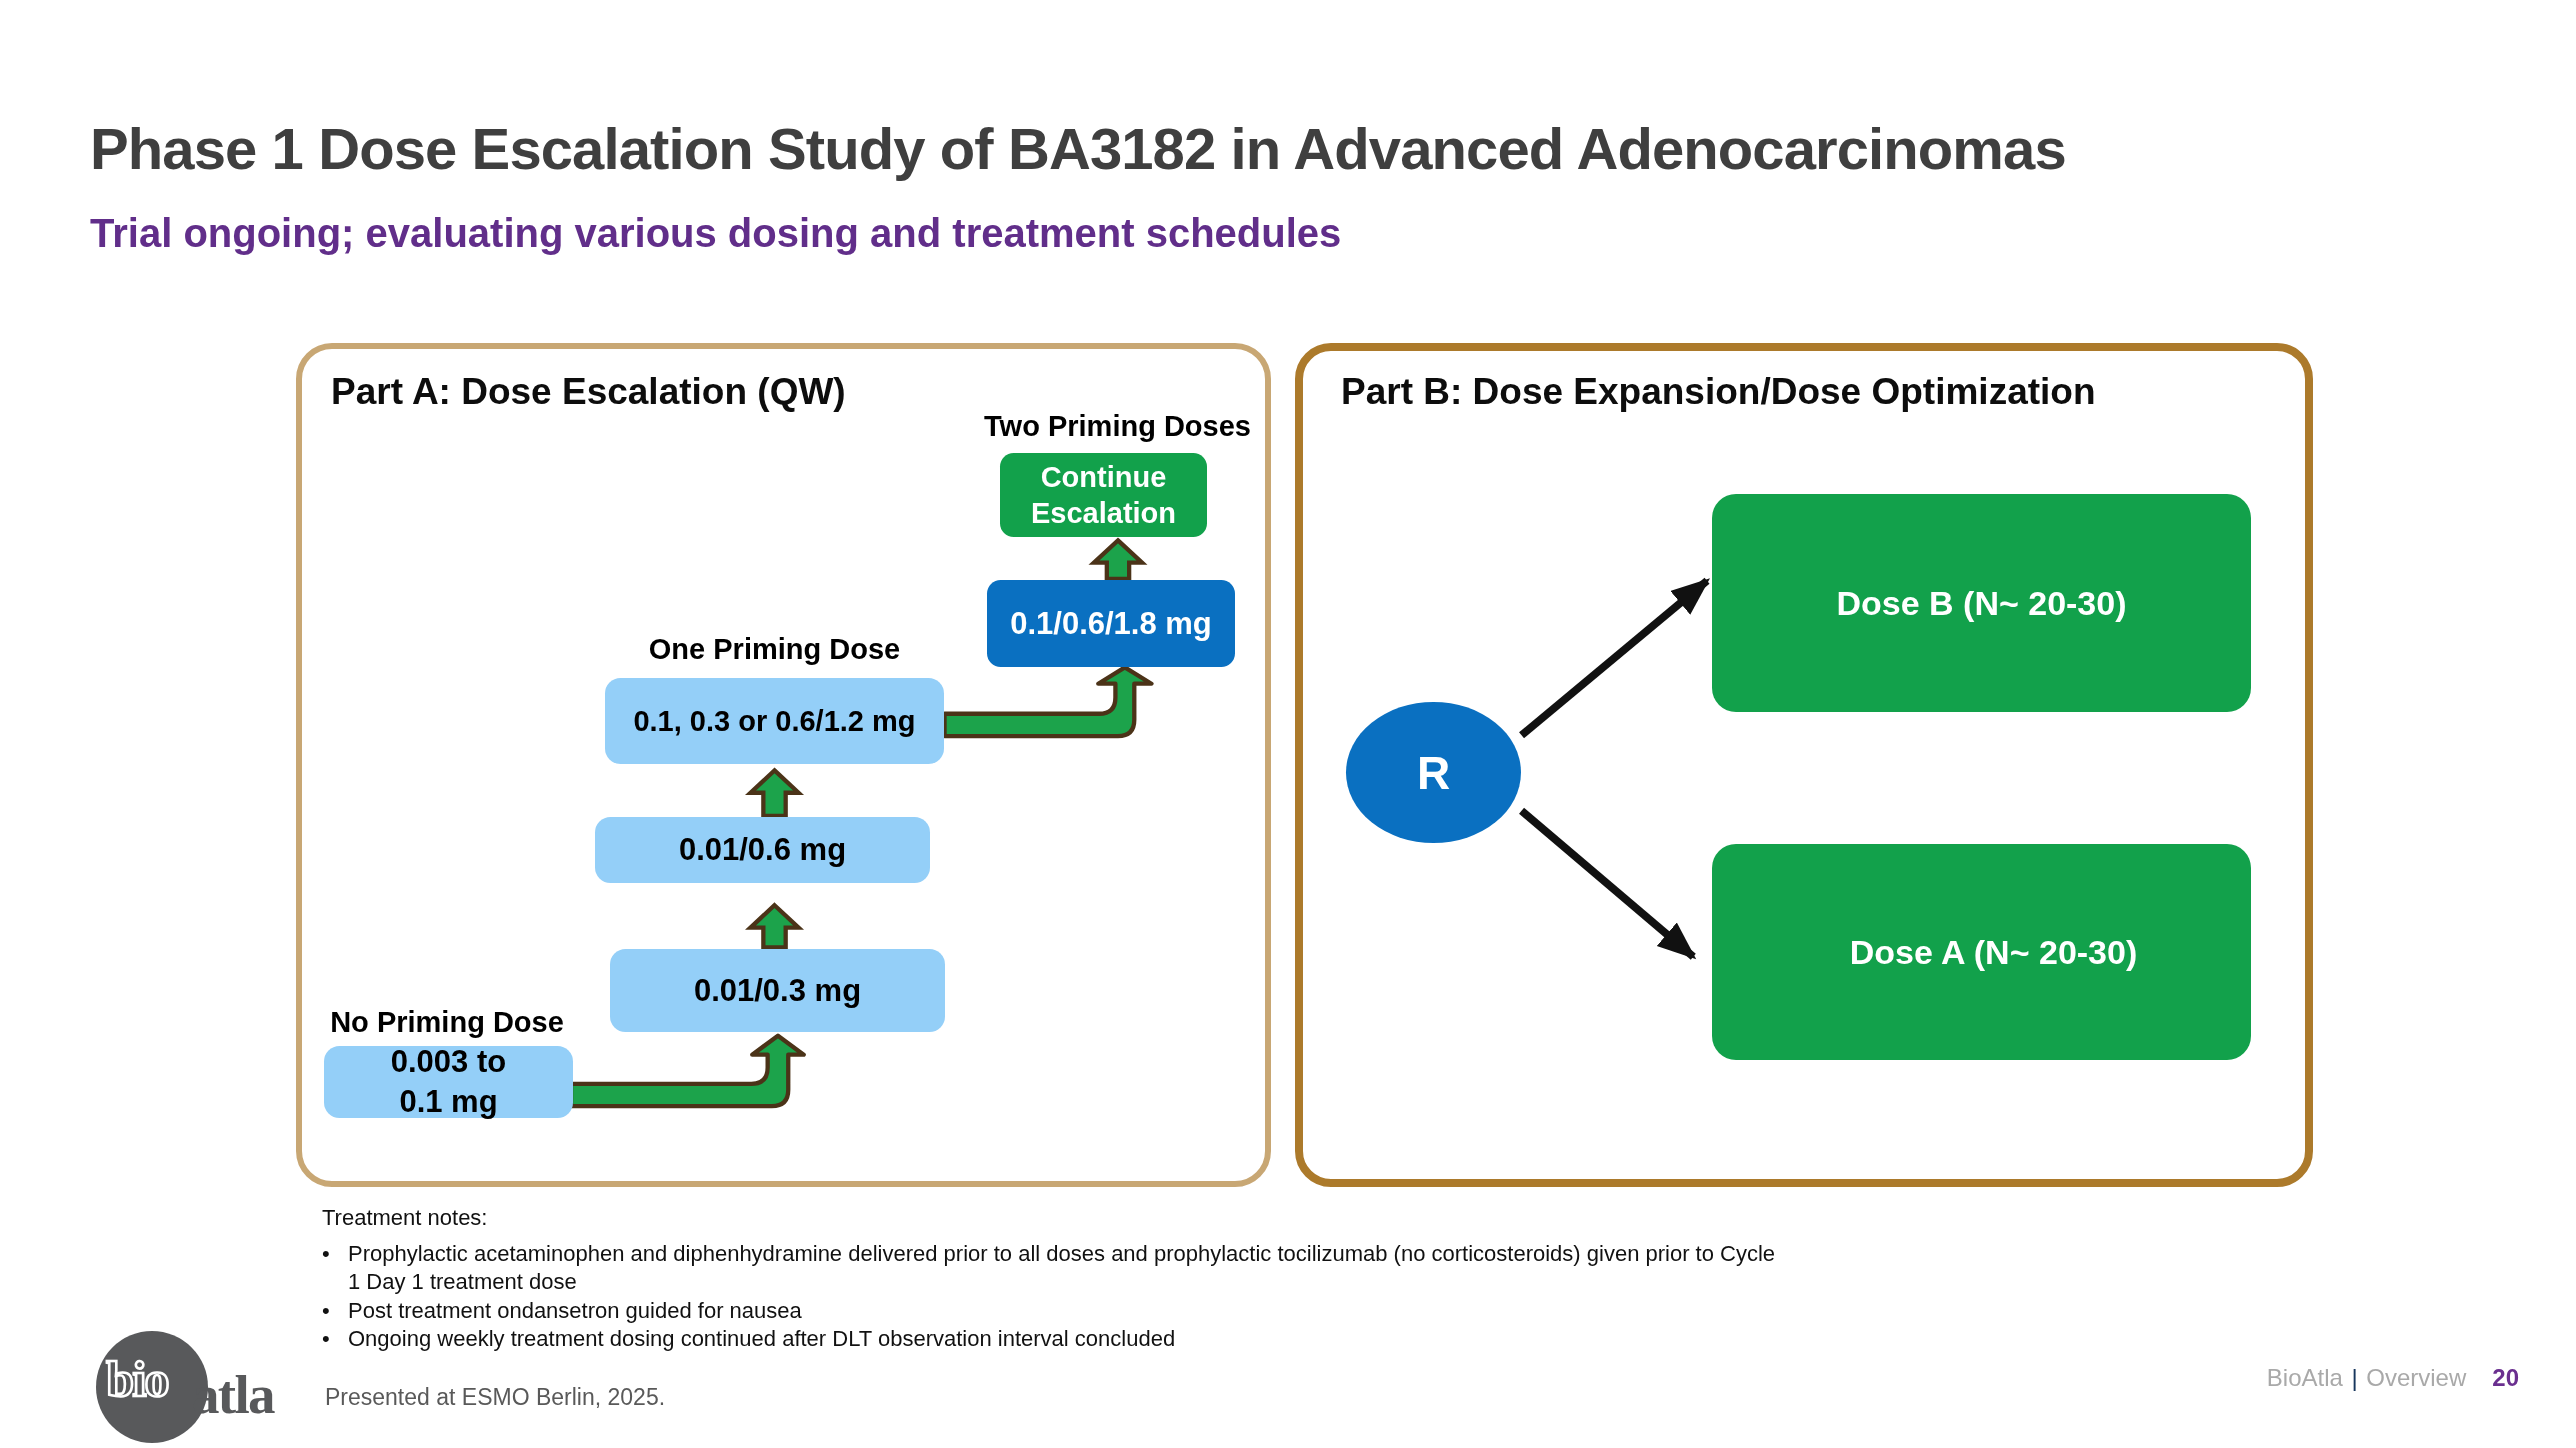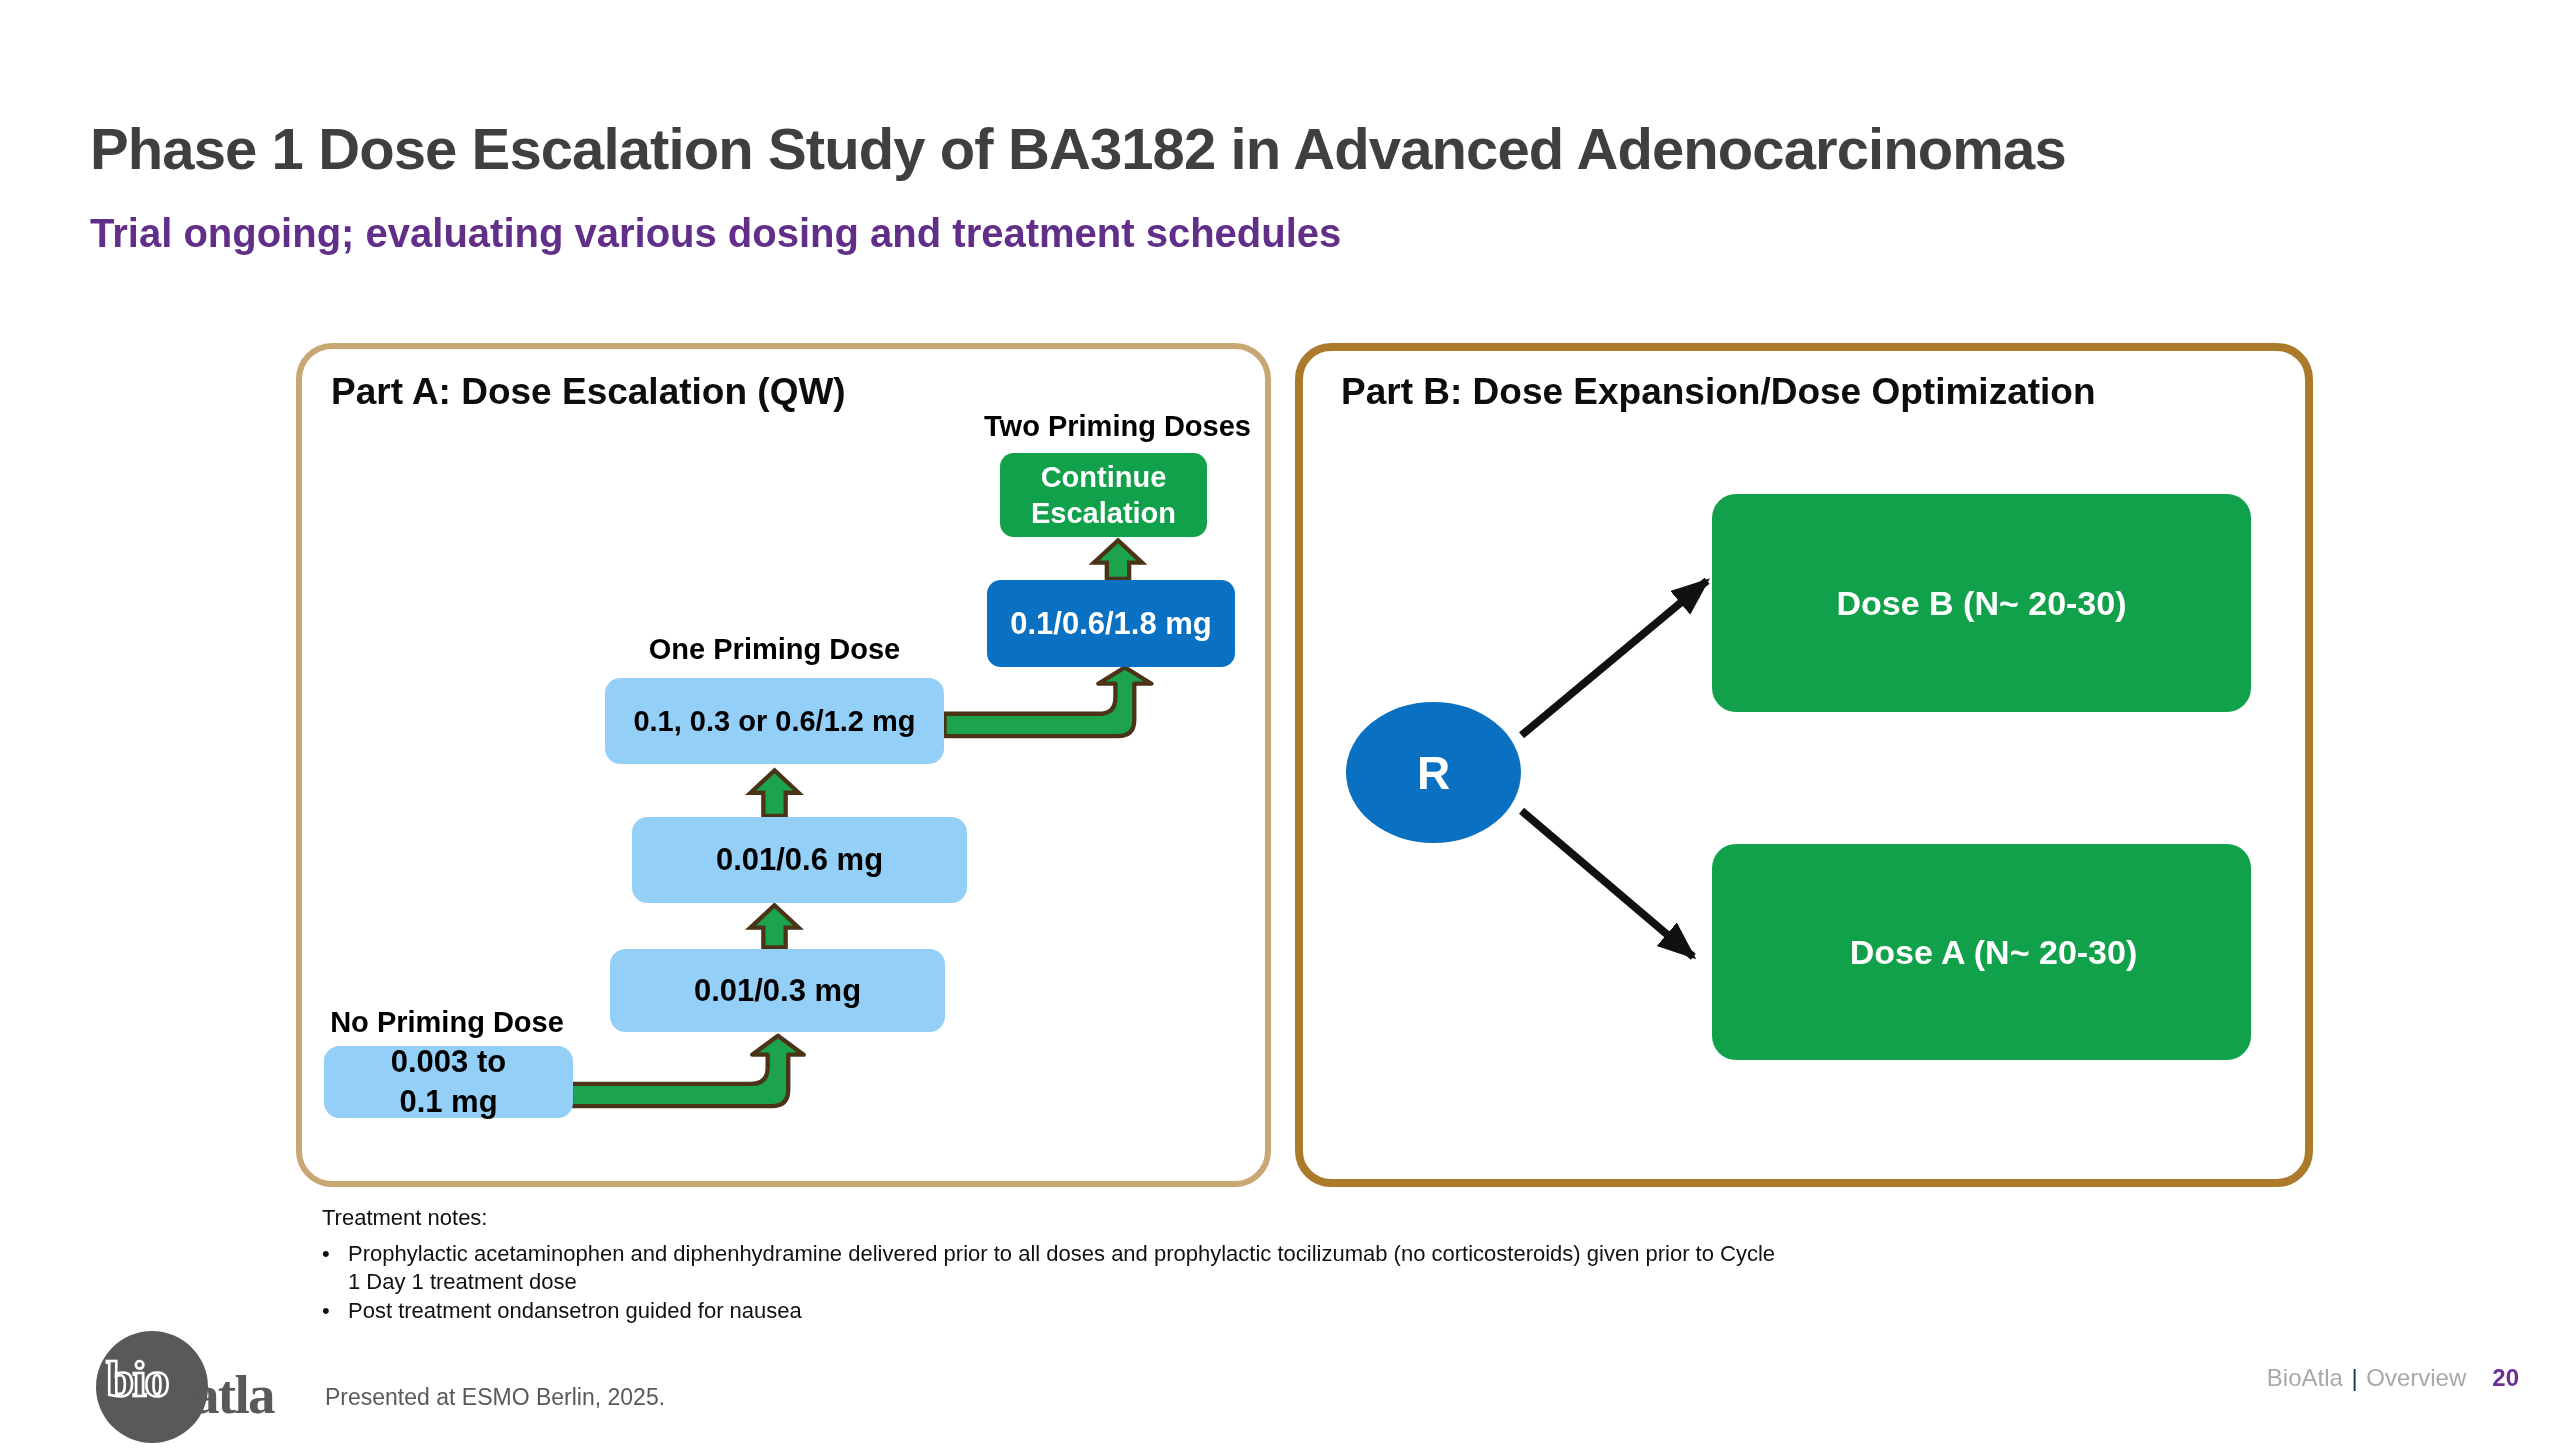--- a/index.html
+++ b/index.html
@@ -33,21 +33,21 @@
   .flow-box{
     display:flex;align-items:center;justify-content:center;text-align:center;
     font-weight:700;box-sizing:border-box;
   }
   .green-box{background:#12a14b;color:#ffffff;border-radius:13.7px;}
   .blue-box{background:#0a70c1;color:#ffffff;border-radius:13.7px;}
   .lightblue-box{background:#94cff8;color:#000000;border-radius:15.5px;}
   .box-continue{left:1000px;top:453px;width:207px;height:84px;font-size:29px;line-height:1.25;padding:0 24px;}
   .box-dose4{left:987px;top:580px;width:248px;height:87px;font-size:31px;}
   .box-dose3{left:605px;top:678px;width:339px;height:86px;font-size:29px;}
-  .box-dose2{left:632px;top:817px;width:335px;height:86px;font-size:31px;}
+  .box-dose2{left:595px;top:817px;width:335px;height:66px;font-size:31px;}
   .box-dose1{left:610px;top:949px;width:335px;height:83px;font-size:31px;}
   .box-start{left:324px;top:1046px;width:249px;height:72px;font-size:31px;line-height:1.3;flex-direction:column;}
   
   .dose-expansion{width:539px;height:218px;border-radius:24px;font-size:34px;color:#fff;background:#12a14b;}
   .dose-b-box{left:1712px;top:494px;}
   .dose-a-box{left:1712px;top:844px;height:216px;padding-left:24px;}
   .r-ellipse{
     left:1346px;top:702px;width:175px;height:141px;border-radius:50%;
     background:#0a70c1;display:flex;align-items:center;justify-content:center;
   }
@@ -126,20 +126,23 @@
 </div>
 
 <div class="abs notes">
   <div class="notes-heading">Treatment notes:</div>
   <div class="note-line">
       <span>Prophylactic acetaminophen and diphenhydramine delivered prior to all doses and prophylactic tocilizumab (no corticosteroids) given prior to Cycle 1 Day 1 treatment dose</span>
     </div>
   <div class="note-line">
       <span>Post treatment ondansetron guided for nausea</span>
     </div>
+  <div class="note-line">
+      <span>Ongoing weekly treatment dosing continued after DLT observation interval concluded</span>
+    </div>
 </div>
 
 <div class="abs logo">
   <div class="logo-circle"></div>
   <div class="logo-bio">bio</div>
   <div class="logo-atla">atla</div>
 </div>
 <div class="abs presented">Presented at ESMO Berlin, 2025.</div>
 <div class="abs footer-right">
   <span>BioAtla</span><span class="sep">|</span><span>Overview</span><span class="page">20</span>

